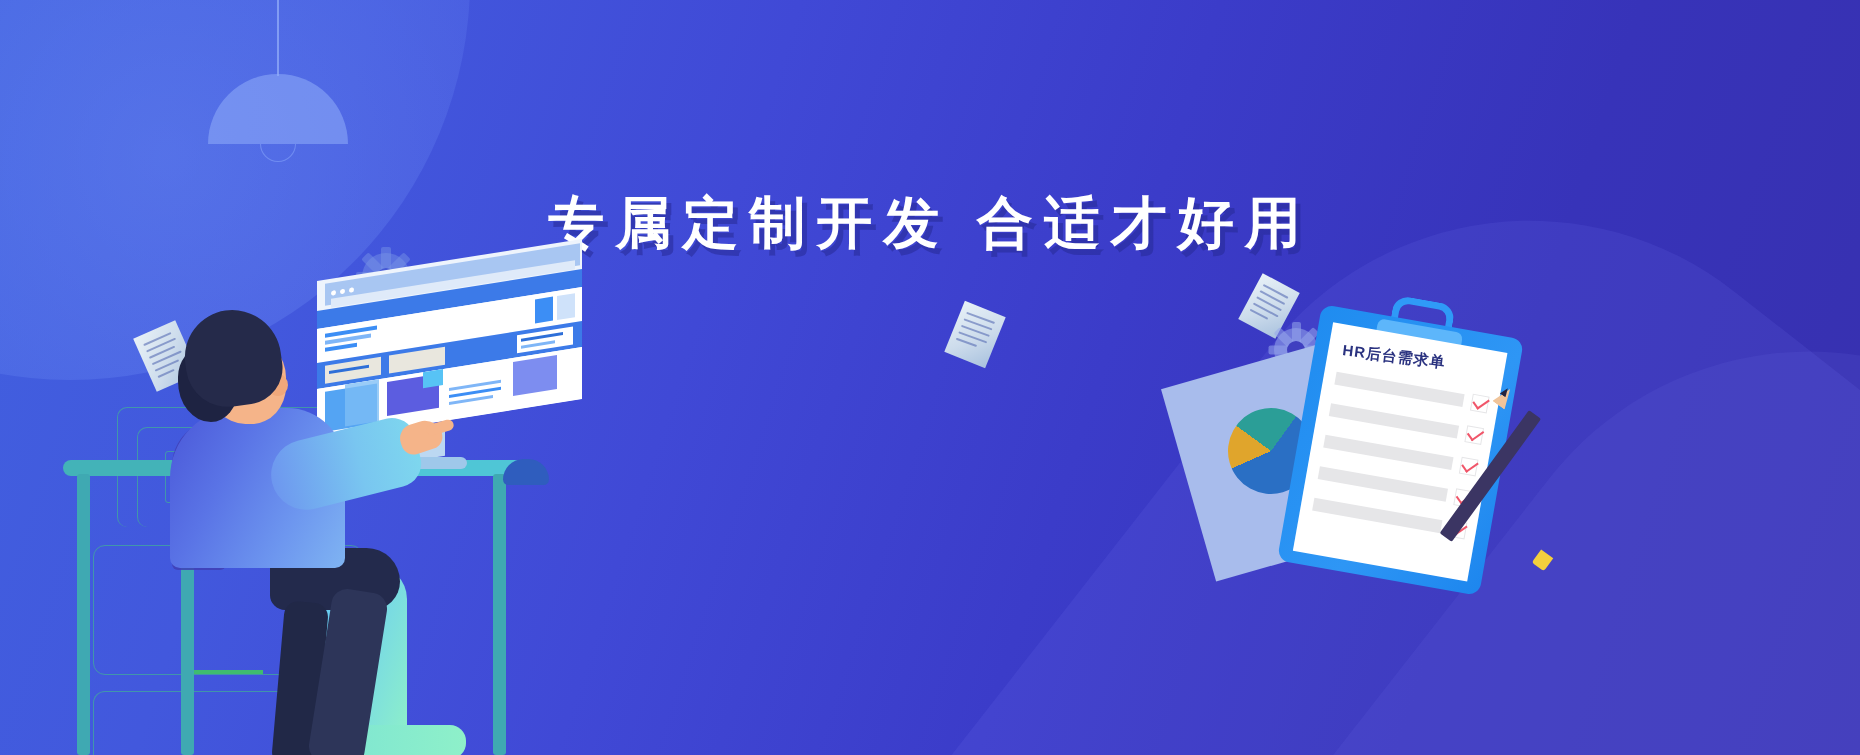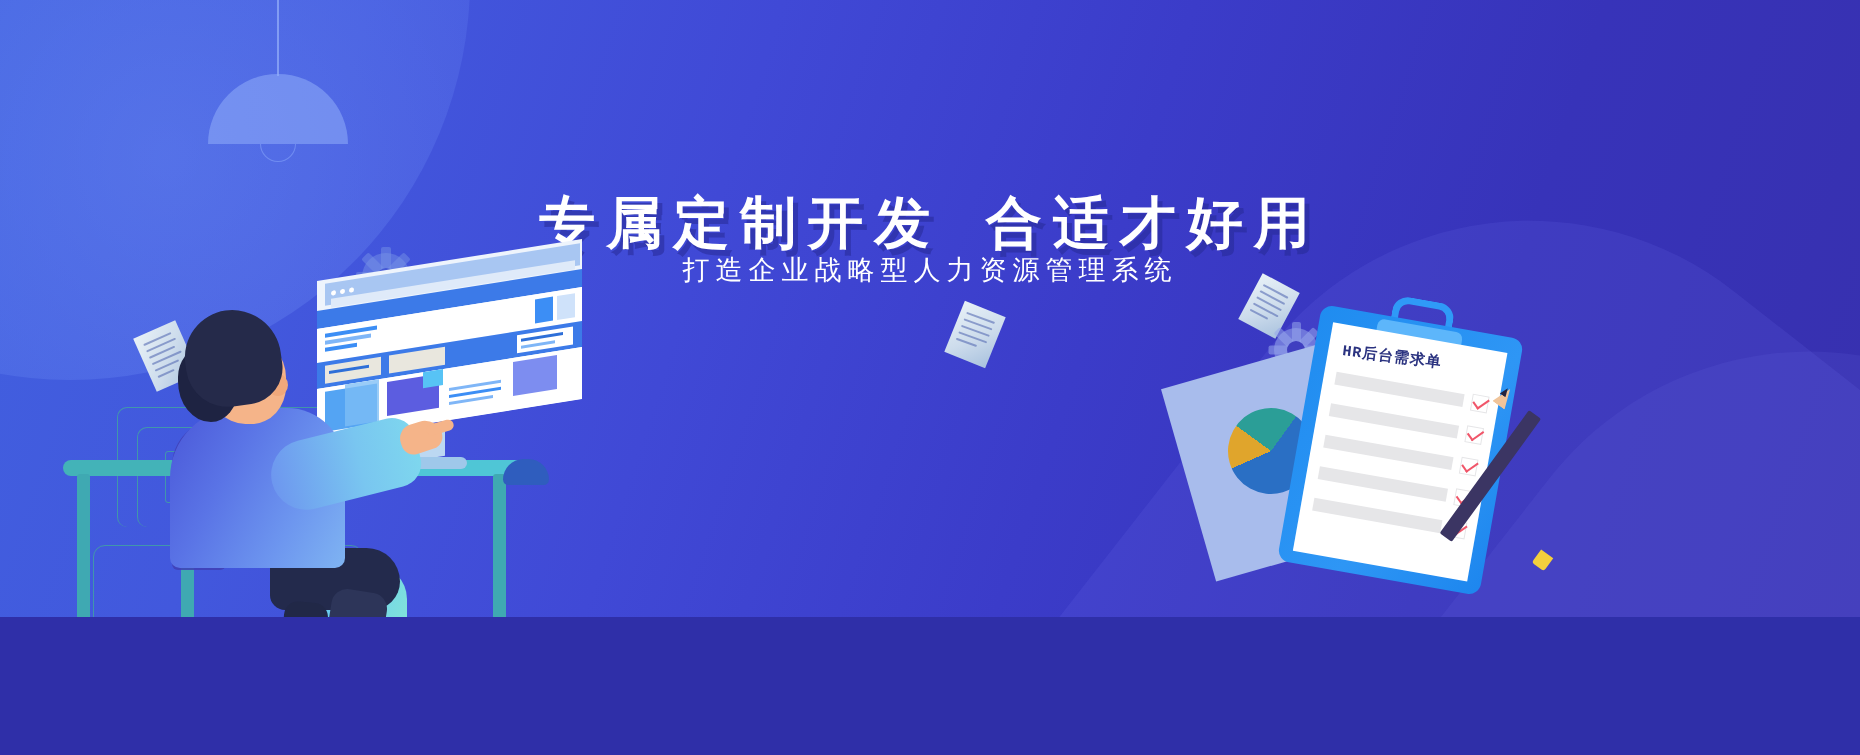--- a/index.html
+++ b/index.html
@@ -1,19 +1,19 @@
 <!DOCTYPE html>
 <html><head>
 <meta charset="utf-8">
 <style>
   html,body{margin:0;padding:0;background:#2f2fa8;}
   *{box-sizing:border-box;}
   #banner{
-    position:relative;width:1860px;height:617px;overflow:hidden;
-    font-family:Liberation Mono, monospace;
+    position:relative;width:1860px;height:755px;overflow:hidden;
+    font-family:Liberation Sans, sans-serif;
     background:linear-gradient(108deg,#4160df 0%,#4258dd 18%,#4049d6 38%,#3b3cc9 58%,#3733b9 78%,#3730ae 100%);
   }
   
   .bg-layer{position:absolute;inset:0;overflow:hidden;}
   #glow-topleft{
     position:absolute;left:-330px;top:-420px;width:800px;height:800px;border-radius:50%;
     background:radial-gradient(circle at 62% 72%, rgba(130,165,255,.30) 0%, rgba(120,155,255,.16) 45%, rgba(110,145,255,0) 72%);
   }
   #blob-bottomright{
     position:absolute;right:-230px;top:300px;width:1000px;height:900px;
@@ -176,21 +176,20 @@
       <div class="ring"></div>
       <i style="width:7px;height:38px;margin:-19px -3.5px;transform:rotate(0deg);"></i>
       <i style="width:7px;height:38px;margin:-19px -3.5px;transform:rotate(45deg);"></i>
       <i style="width:7px;height:38px;margin:-19px -3.5px;transform:rotate(90deg);"></i>
       <i style="width:7px;height:38px;margin:-19px -3.5px;transform:rotate(135deg);"></i>
       <div class="inner" style="left:10px;top:10px;width:10px;height:10px;background:#4558d5;"></div>
     </div>
   </div>
 
   <div id="headline">专属定制开发 合适才好用</div>
-  <div id="subtitle">打造企业战略型人力资源管理系统</div>
 
   <div id="scene-left">
 
     <div class="wire" style="left:62px;top:152px;width:215px;height:120px;border-radius:10px;border-bottom:none;"></div>
     <div class="wire" style="left:82px;top:172px;width:180px;height:100px;border-radius:10px;border-bottom:none;"></div>
     <div class="wire" style="left:110px;top:196px;width:38px;height:52px;border-radius:3px;"></div>
     <div class="wire" style="left:146px;top:212px;width:22px;height:36px;border-radius:3px;"></div>
     <div class="wire" style="left:38px;top:290px;width:270px;height:130px;border-radius:12px;"></div>
     <div class="wire" style="left:38px;top:436px;width:270px;height:130px;border-radius:12px;border-bottom:none;"></div>
     <div class="wire" style="left:138px;top:415px;width:70px;height:0;border-width:2px;border-color:#3fbc6f;"></div>

